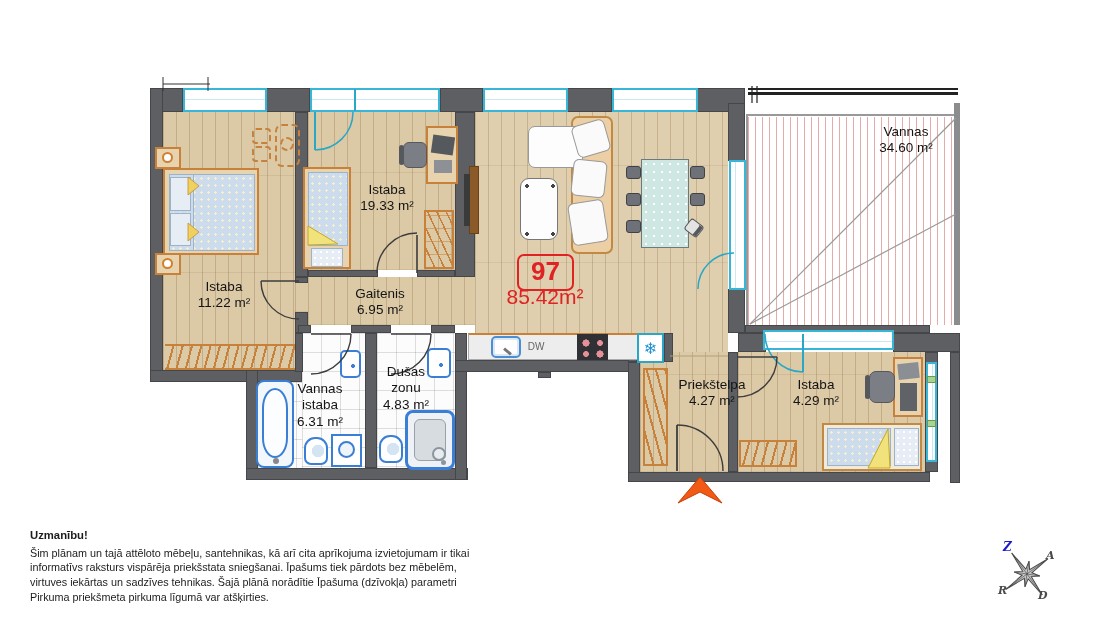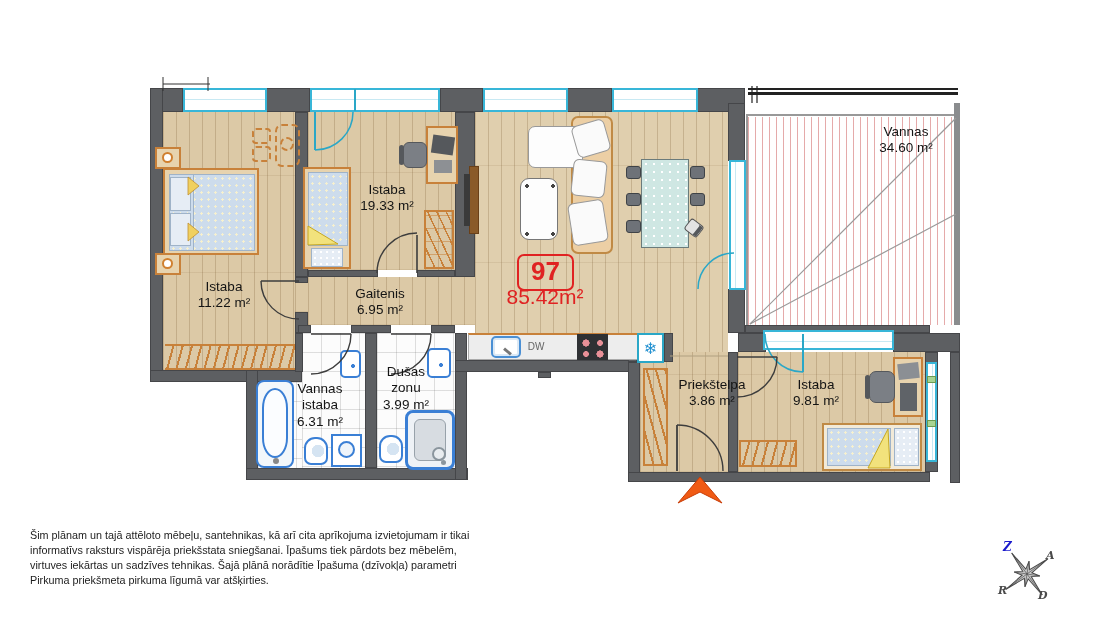--- a/index.html
+++ b/index.html
@@ -271,36 +271,37 @@
     <span>34.60 m²</span>
   </div>
   <div class="rl" style="left:320px;top:406px;">
     <span>Vannas</span>
     <span>istaba</span>
     <span>6.31 m²</span>
   </div>
   <div class="rl" style="left:406px;top:389px;">
     <span>Dušas</span>
     <span>zonu</span>
-    <span>3.99 m²</span>
+    <span>4.83 m²</span>
   </div>
   <div class="rl" style="left:702px;top:393px;margin-left:10px;">
     <span>Priekštelpa</span>
-    <span>3.86 m²</span>
+    <span>4.27 m²</span>
   </div>
   <div class="rl" style="left:816px;top:393px;">
     <span>Istaba</span>
-    <span>9.81 m²</span>
+    <span>4.29 m²</span>
   </div>
 
   <div class="num-box">97</div>
   <div class="num-area">85.42m²</div>
 
   <div class="cletter" style="left:1003px;top:540px;color:#1a1acc;font-size:12px;">Z</div>
   <div class="cletter" style="left:1046px;top:549px;">A</div>
   <div class="cletter" style="left:1038px;top:589px;">D</div>
   <div class="cletter" style="left:998px;top:584px;">R</div>
 
   <div class="note">
+    <b>Uzmanību!</b>
     <span>Šim plānam un tajā attēloto mēbeļu, santehnikas, kā arī cita aprīkojuma izvietojumam ir tikai informatīvs raksturs vispārēja priekšstata sniegšanai. Īpašums tiek pārdots bez mēbelēm, virtuves iekārtas un sadzīves tehnikas. Šajā plānā norādītie Īpašuma (dzīvokļa) parametri Pirkuma priekšmeta pirkuma līgumā var atšķirties.</span>
   </div>
 
 </div>
 
 </body></html>

